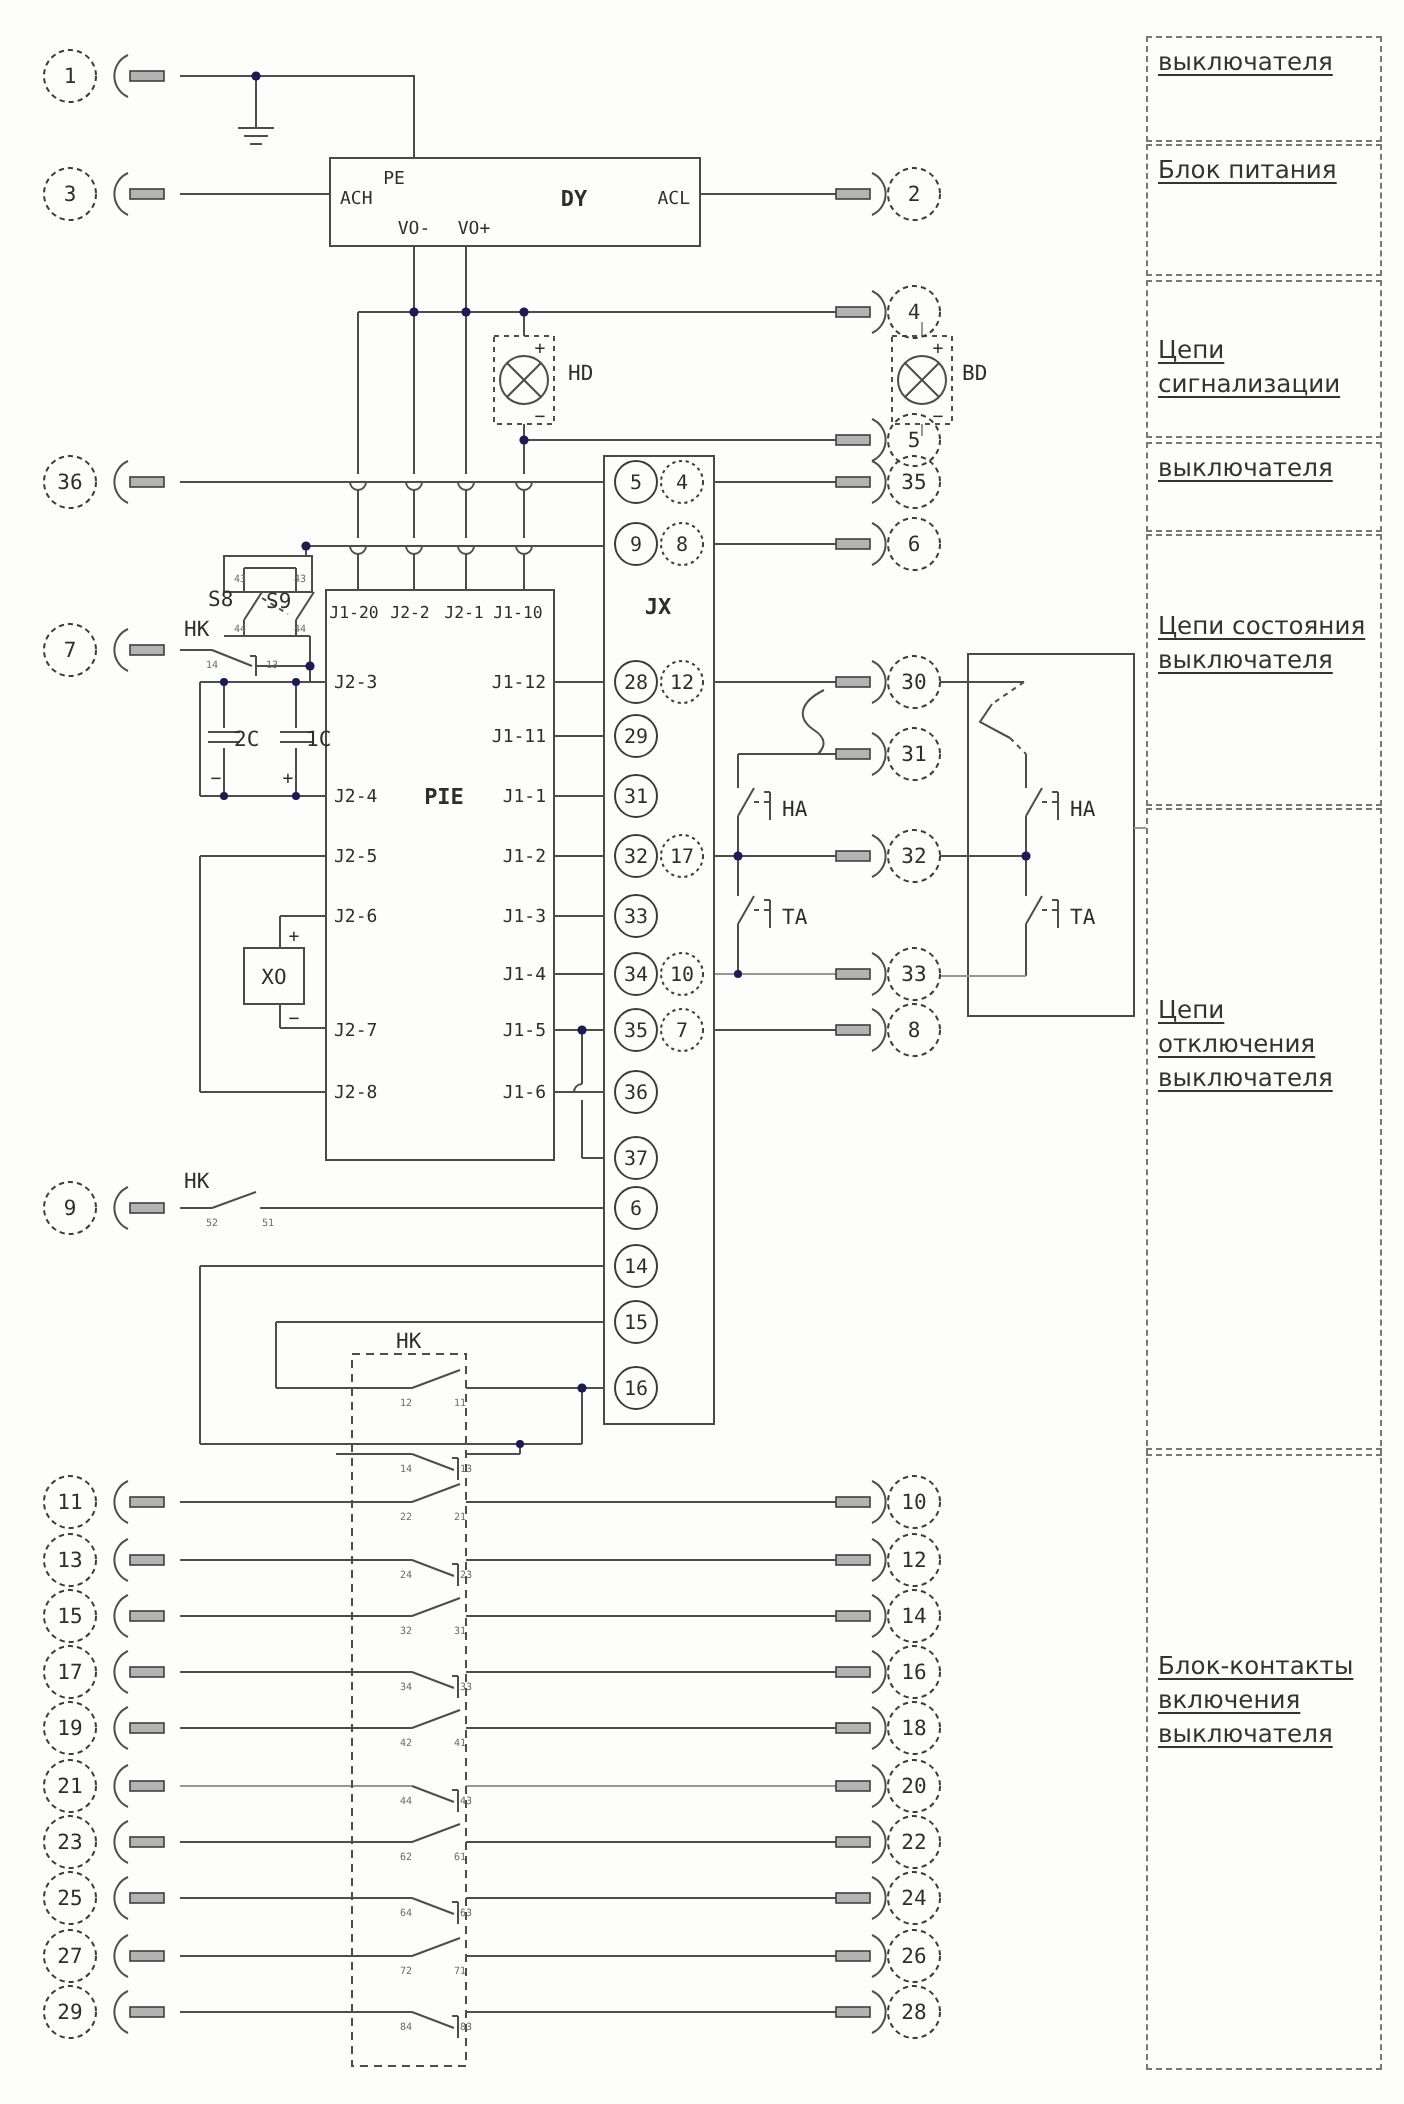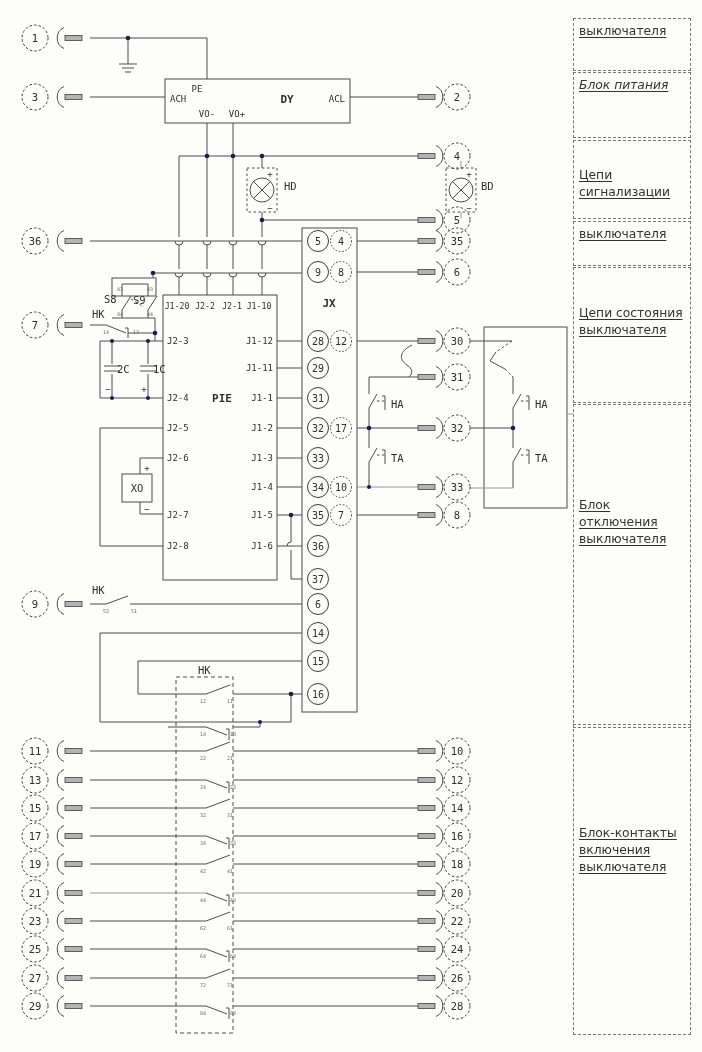--- a/index.html
+++ b/index.html
@@ -538,36 +538,36 @@
           <use href="#cR" x="441" y="1006"></use>
           <circle class="tc" cx="457" cy="1006" r="13"></circle>
           <text class="tn" x="457" y="1009.5">28</text>
         </g>
 </g>
 </svg>
 
 <div class="sect" style="top:18px;height:53px;">
   <span>выключателя</span>
 </div>
-<div class="sect" style="top:72px;height:66px;font-style:italic;">
+<div class="sect" style="top:72px;height:66px;">
   <span>Блок питания</span>
 </div>
 <div class="sect" style="top:140px;height:79px;padding-top:26px;">
   <span>Цепи</span>
   <span>сигнализации</span>
 </div>
 <div class="sect" style="top:221px;height:45px;">
   <span>выключателя</span>
 </div>
 <div class="sect" style="top:267px;height:136px;padding-top:37px;">
   <span>Цепи состояния</span>
   <span>выключателя</span>
 </div>
 <div class="sect" style="top:404px;height:324px;padding-top:92px;">
-  <span>Блок отключения</span>
+  <span>Цепи отключения</span>
   <span>выключателя</span>
 </div>
 <div class="sect" style="top:724px;height:311px;padding-top:100px;">
   <span>Блок-контакты</span>
   <span>включения</span>
   <span>выключателя</span>
 </div>
 </div>
 
 </body></html>

